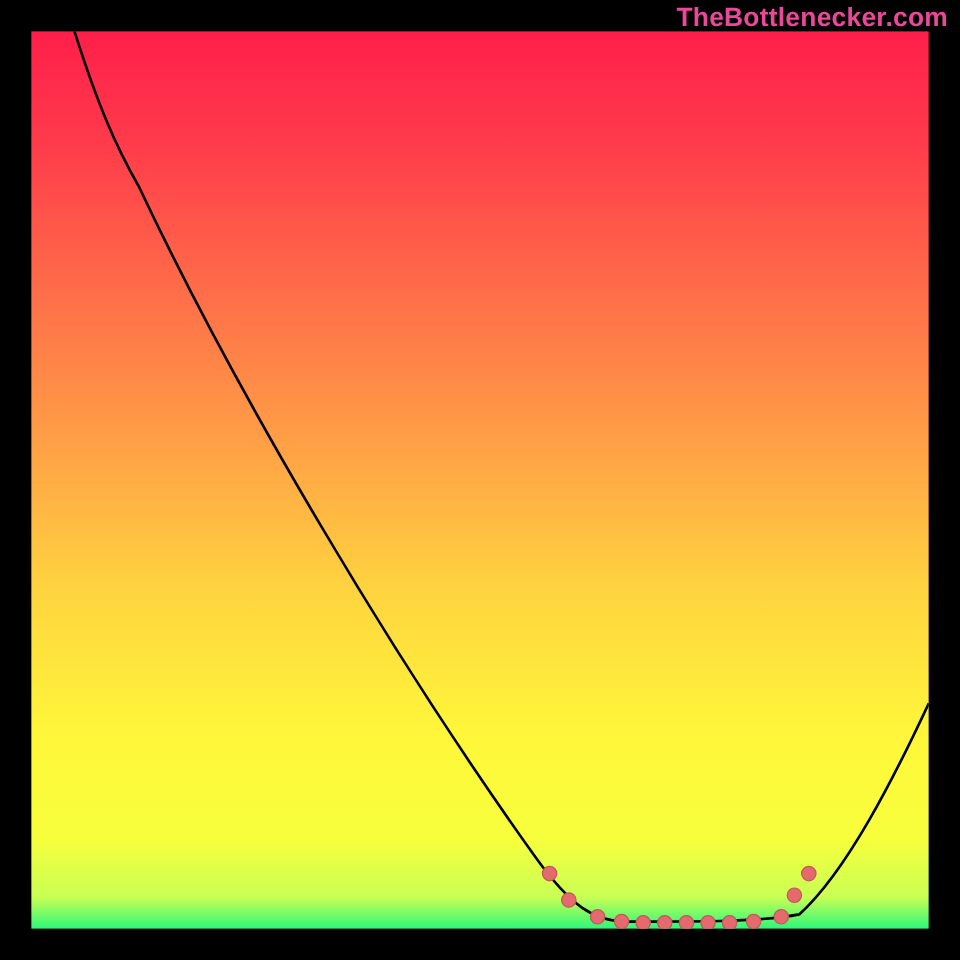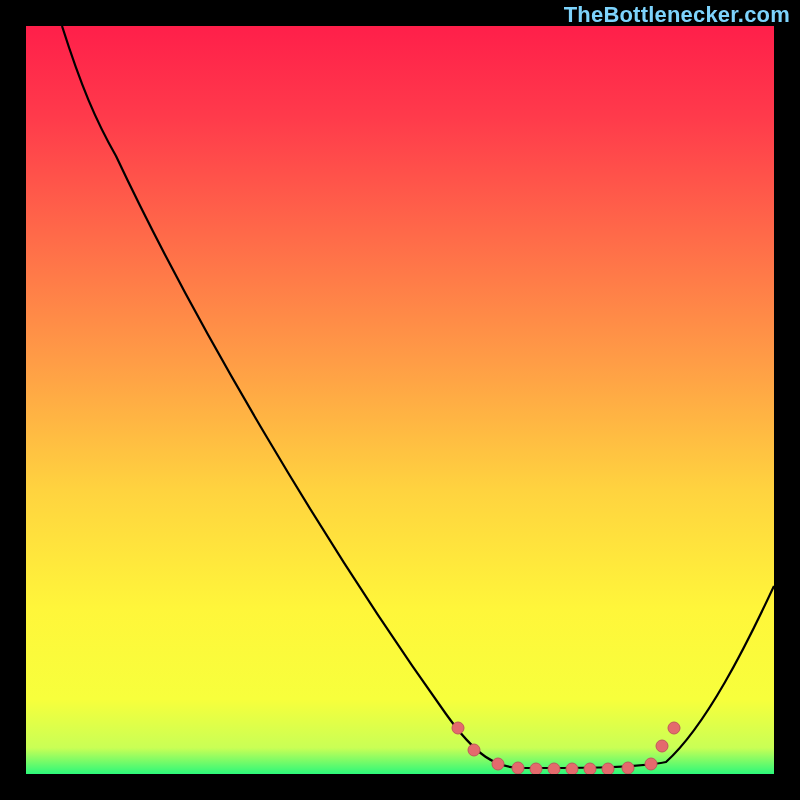--- a/index.html
+++ b/index.html
@@ -14,21 +14,21 @@
   .frame {
     position: relative;
     width: 800px;
     height: 800px;
     background: #000;
   }
   .watermark {
     position: absolute;
     top: 2px;
     right: 10px;
-    color: #7dd3fc;
+    color: #ec4899;
     font-size: 22px;
     font-weight: bold;
     z-index: 10;
     letter-spacing: 0.2px;
   }
   .plot-wrap {
     position: absolute;
     left: 26px;
     top: 26px;
     width: 748px;

